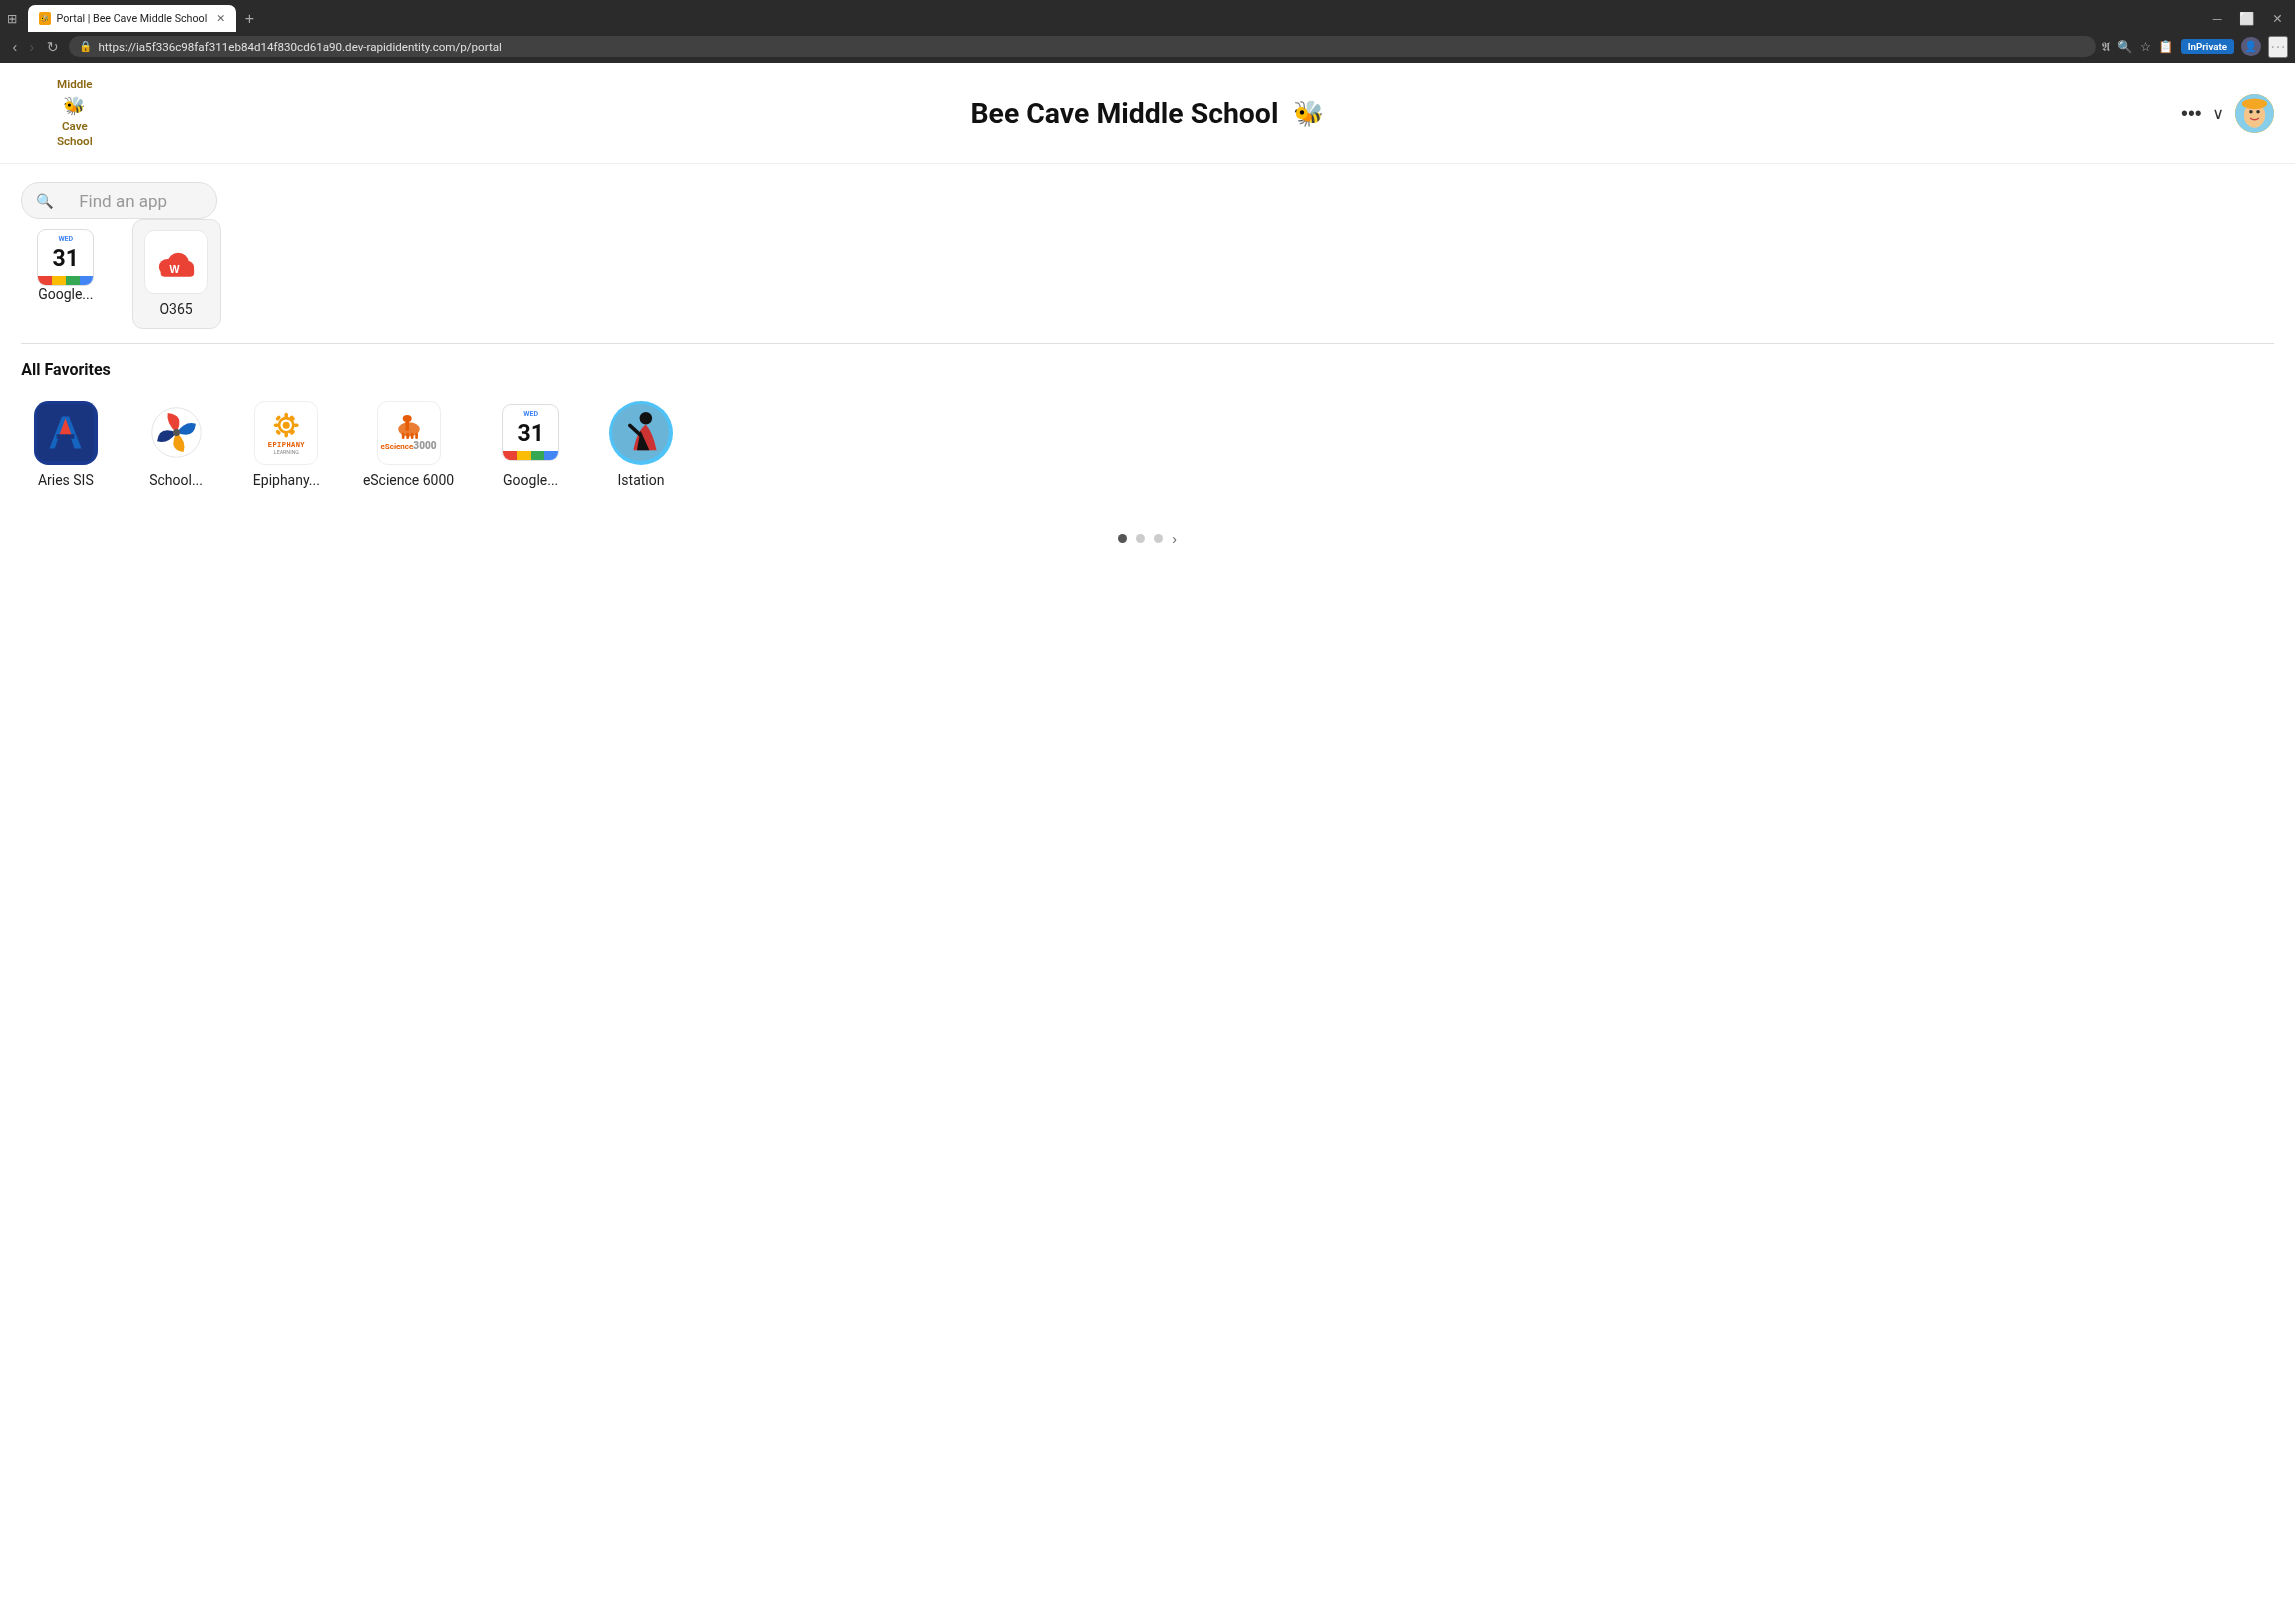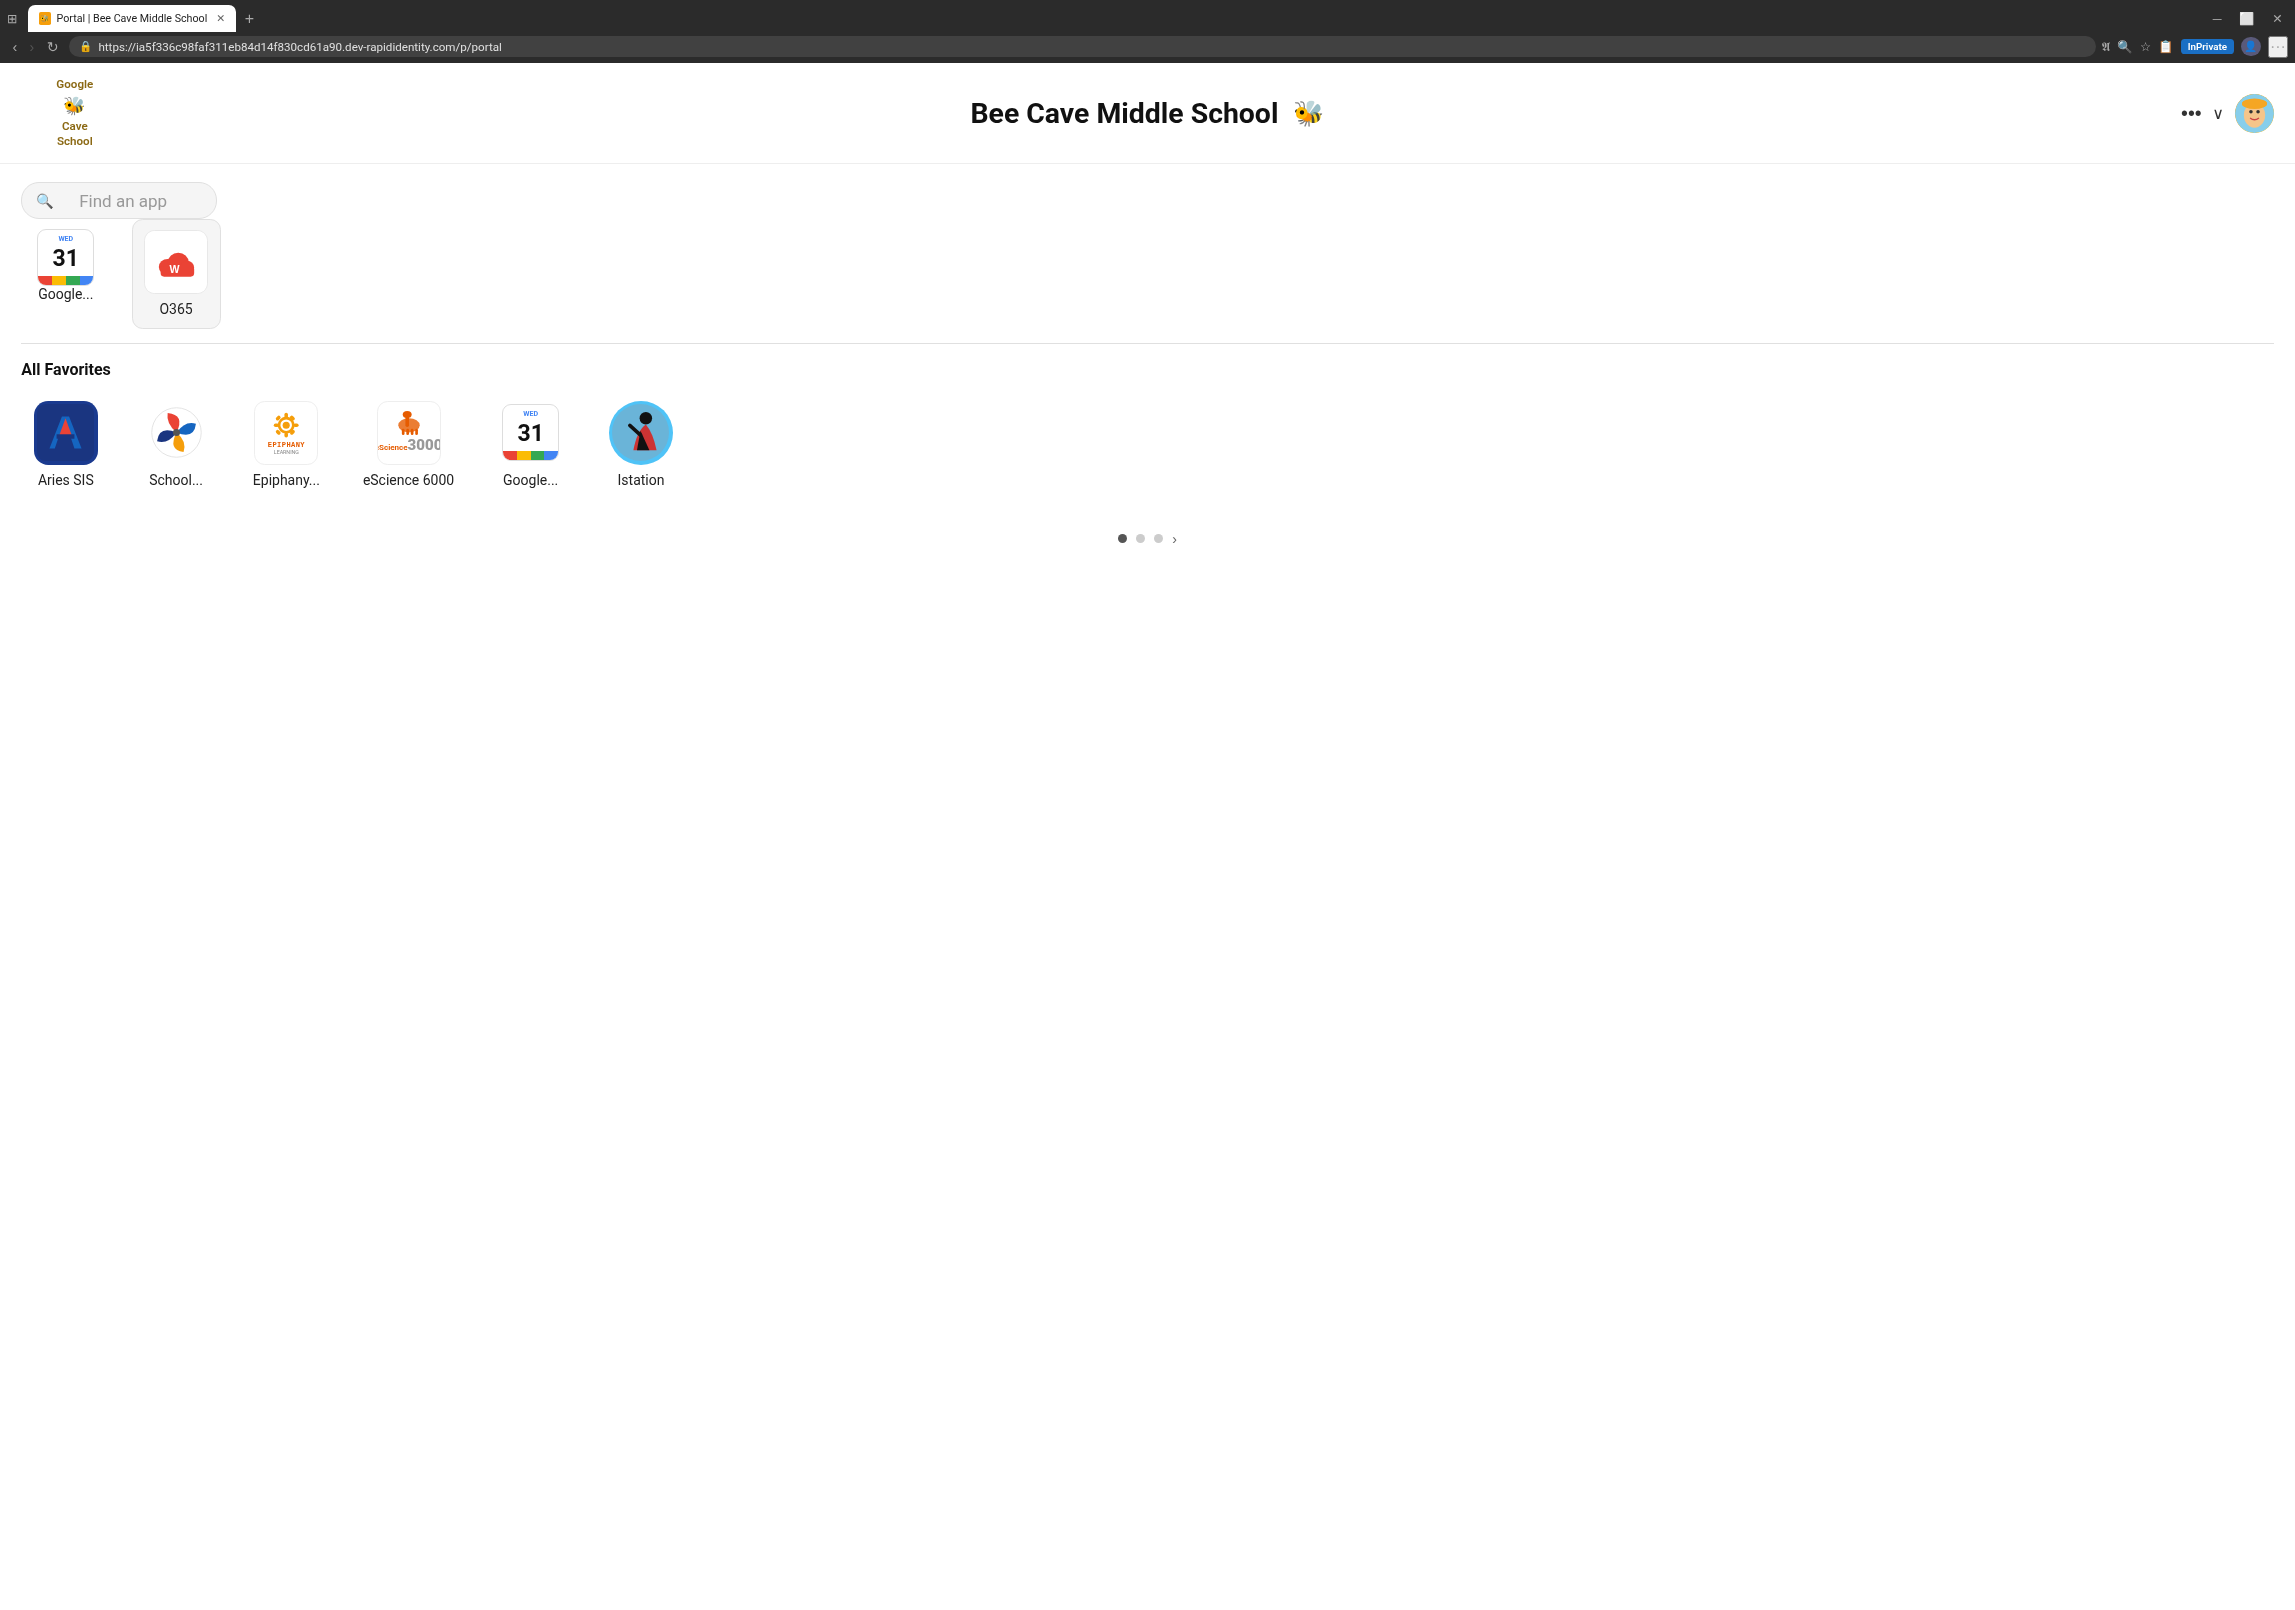--- a/index.html
+++ b/index.html
@@ -340,21 +340,21 @@
       <button class="more-btn">···</button>
     </div>
   </div>
 </div>
 
 <div class="page-content">
 
   <div class="portal-header">
 
     <div class="logo-area">
-      <span>Google</span>
+      <span>Middle</span>
       <span class="logo-bee">🐝</span>
       <span>Cave</span>
       <span>School</span>
     </div>
 
     <div class="header-title-area">
       <h1 class="header-title">Bee Cave Middle School</h1>
       <span class="header-bee-icon">🐝</span>
     </div>
 
@@ -497,21 +497,21 @@
 
               <ellipse cx="20" cy="16" rx="12" ry="8" fill="#e65c00" opacity="0.8"></ellipse>
               <rect x="16" y="4" width="4" height="14" rx="2" fill="#e65c00"></rect>
               <ellipse cx="18" cy="4" rx="5" ry="4" fill="#e65c00"></ellipse>
 
               <rect x="12" y="20" width="3" height="7" rx="1.5" fill="#e65c00"></rect>
               <rect x="17" y="20" width="3" height="7" rx="1.5" fill="#e65c00"></rect>
               <rect x="22" y="20" width="3" height="7" rx="1.5" fill="#e65c00"></rect>
               <rect x="27" y="20" width="3" height="7" rx="1.5" fill="#e65c00"></rect>
             </svg>
-            <div style="font-size:8px;font-weight:700;color:#e65c00;">eScience<span style="font-size:15px;font-weight:900;color:#999;">3000</span></div>
+            <div style="font-size:8px;font-weight:700;color:#e65c00;">eScience<span style="font-size:10px;font-weight:900;color:#999;">3000</span></div>
           </div>
         </div>
         <span class="app-name">eScience 6000</span>
       </div>
 
       <div class="app-item">
         <div class="app-icon-wrap">
           <div class="gcal-box">
             <div style="position:absolute;top:3.6px;left:0;right:0;display:flex;justify-content:center;">
               <span style="font-size:7.1px;color:#4285f4;font-weight:700;">WED</span>

